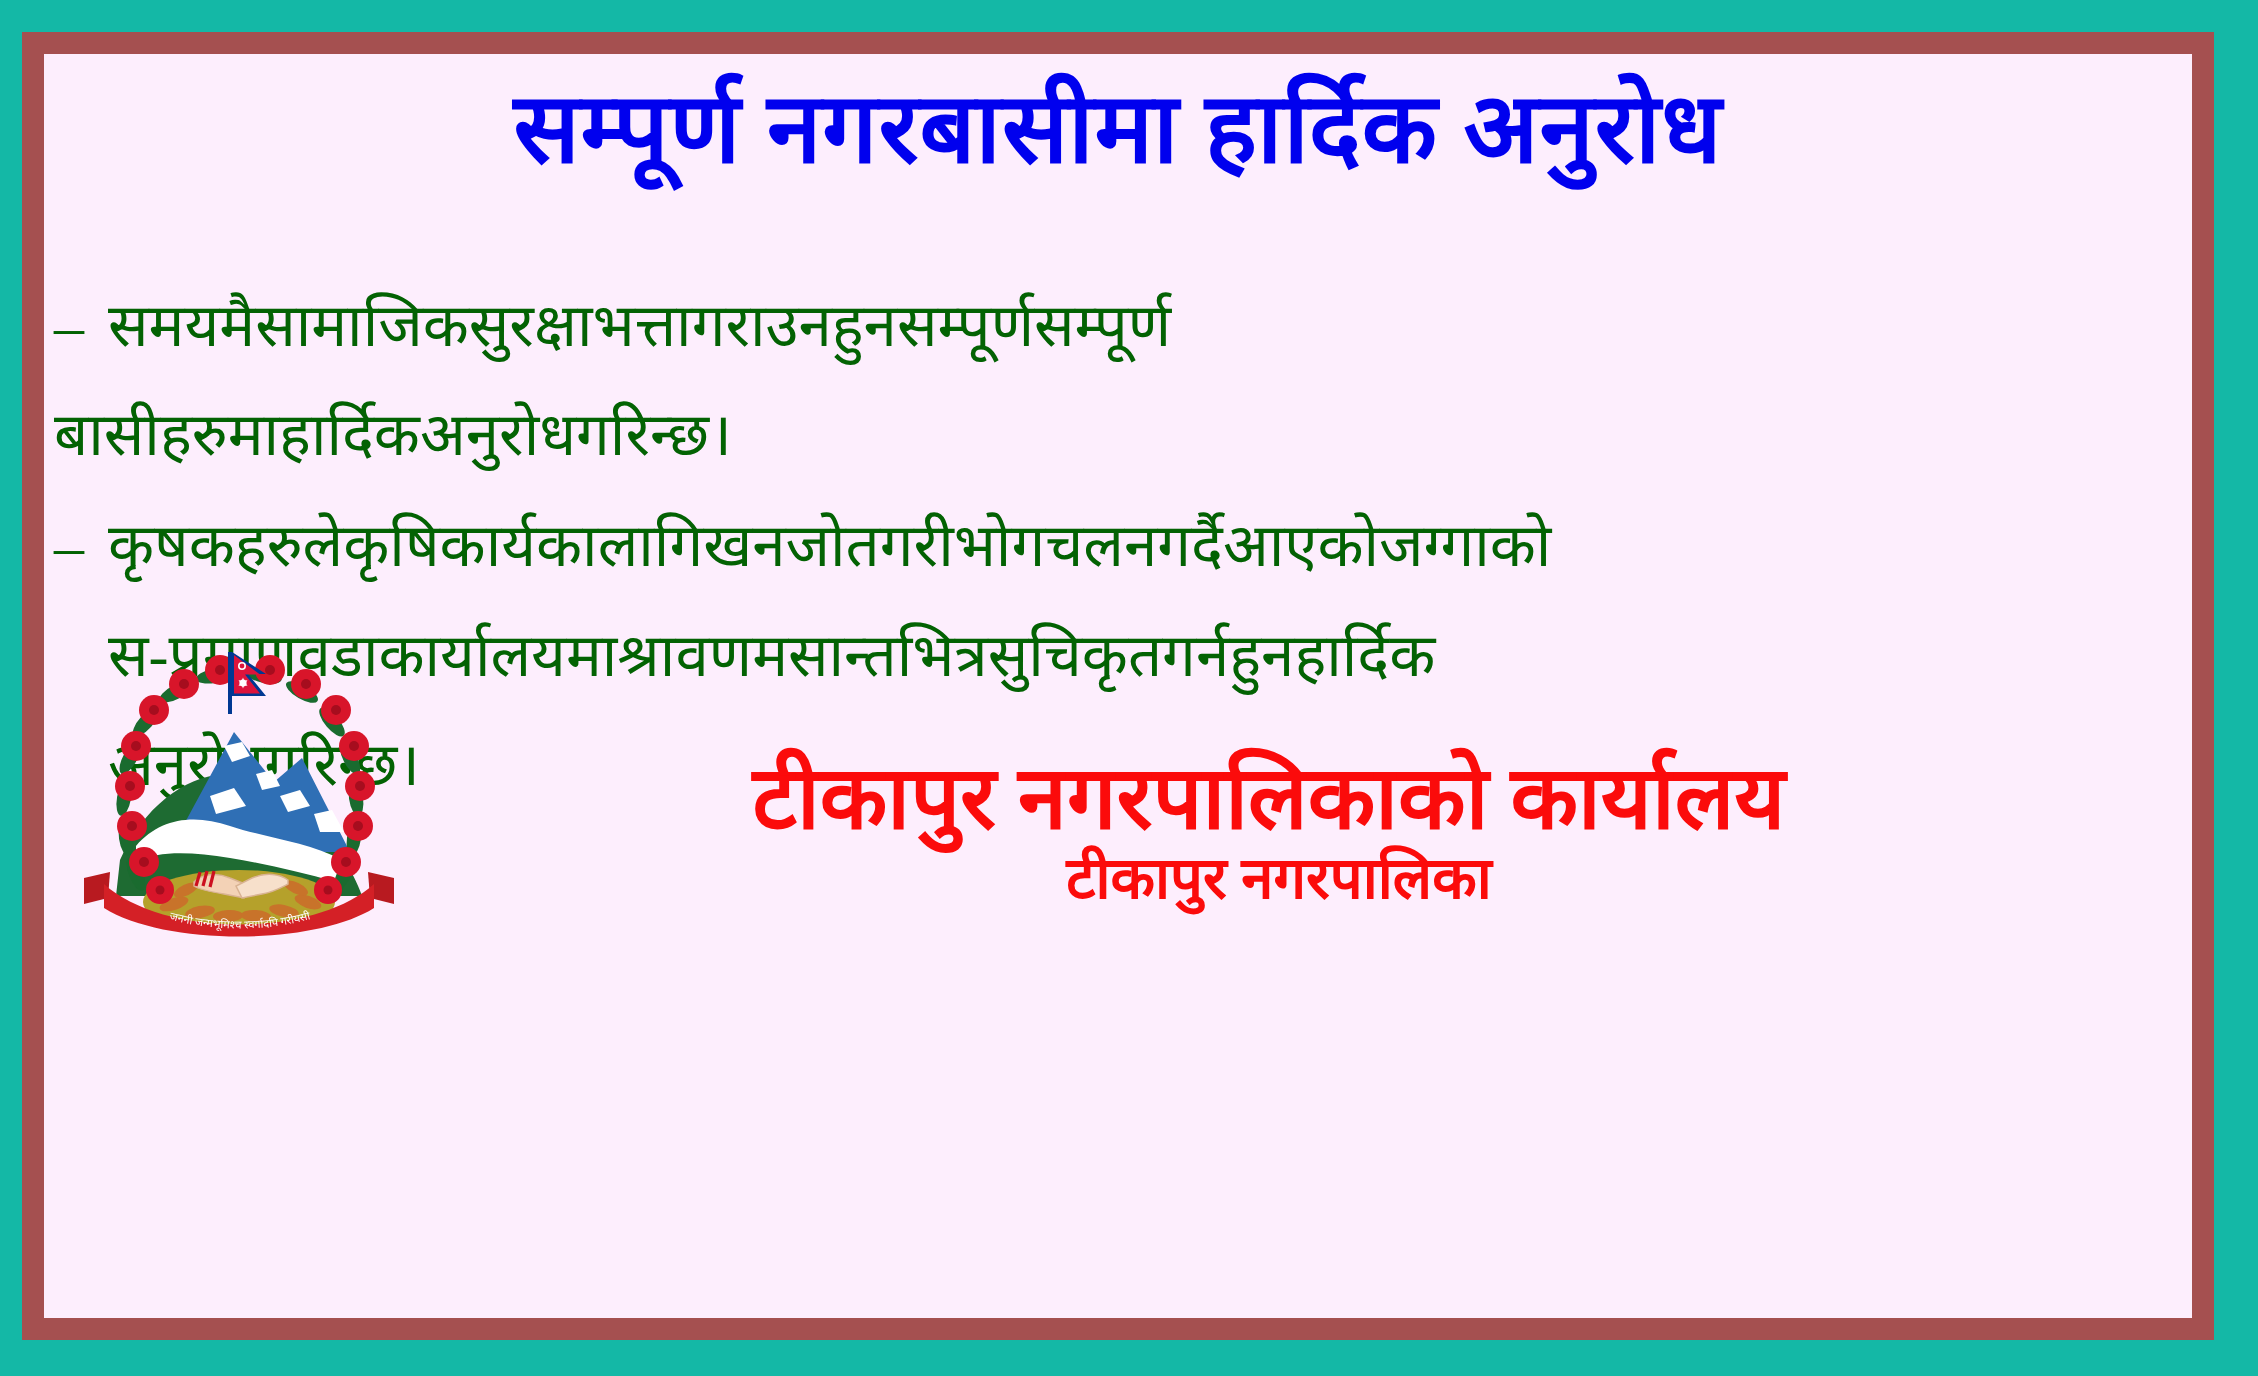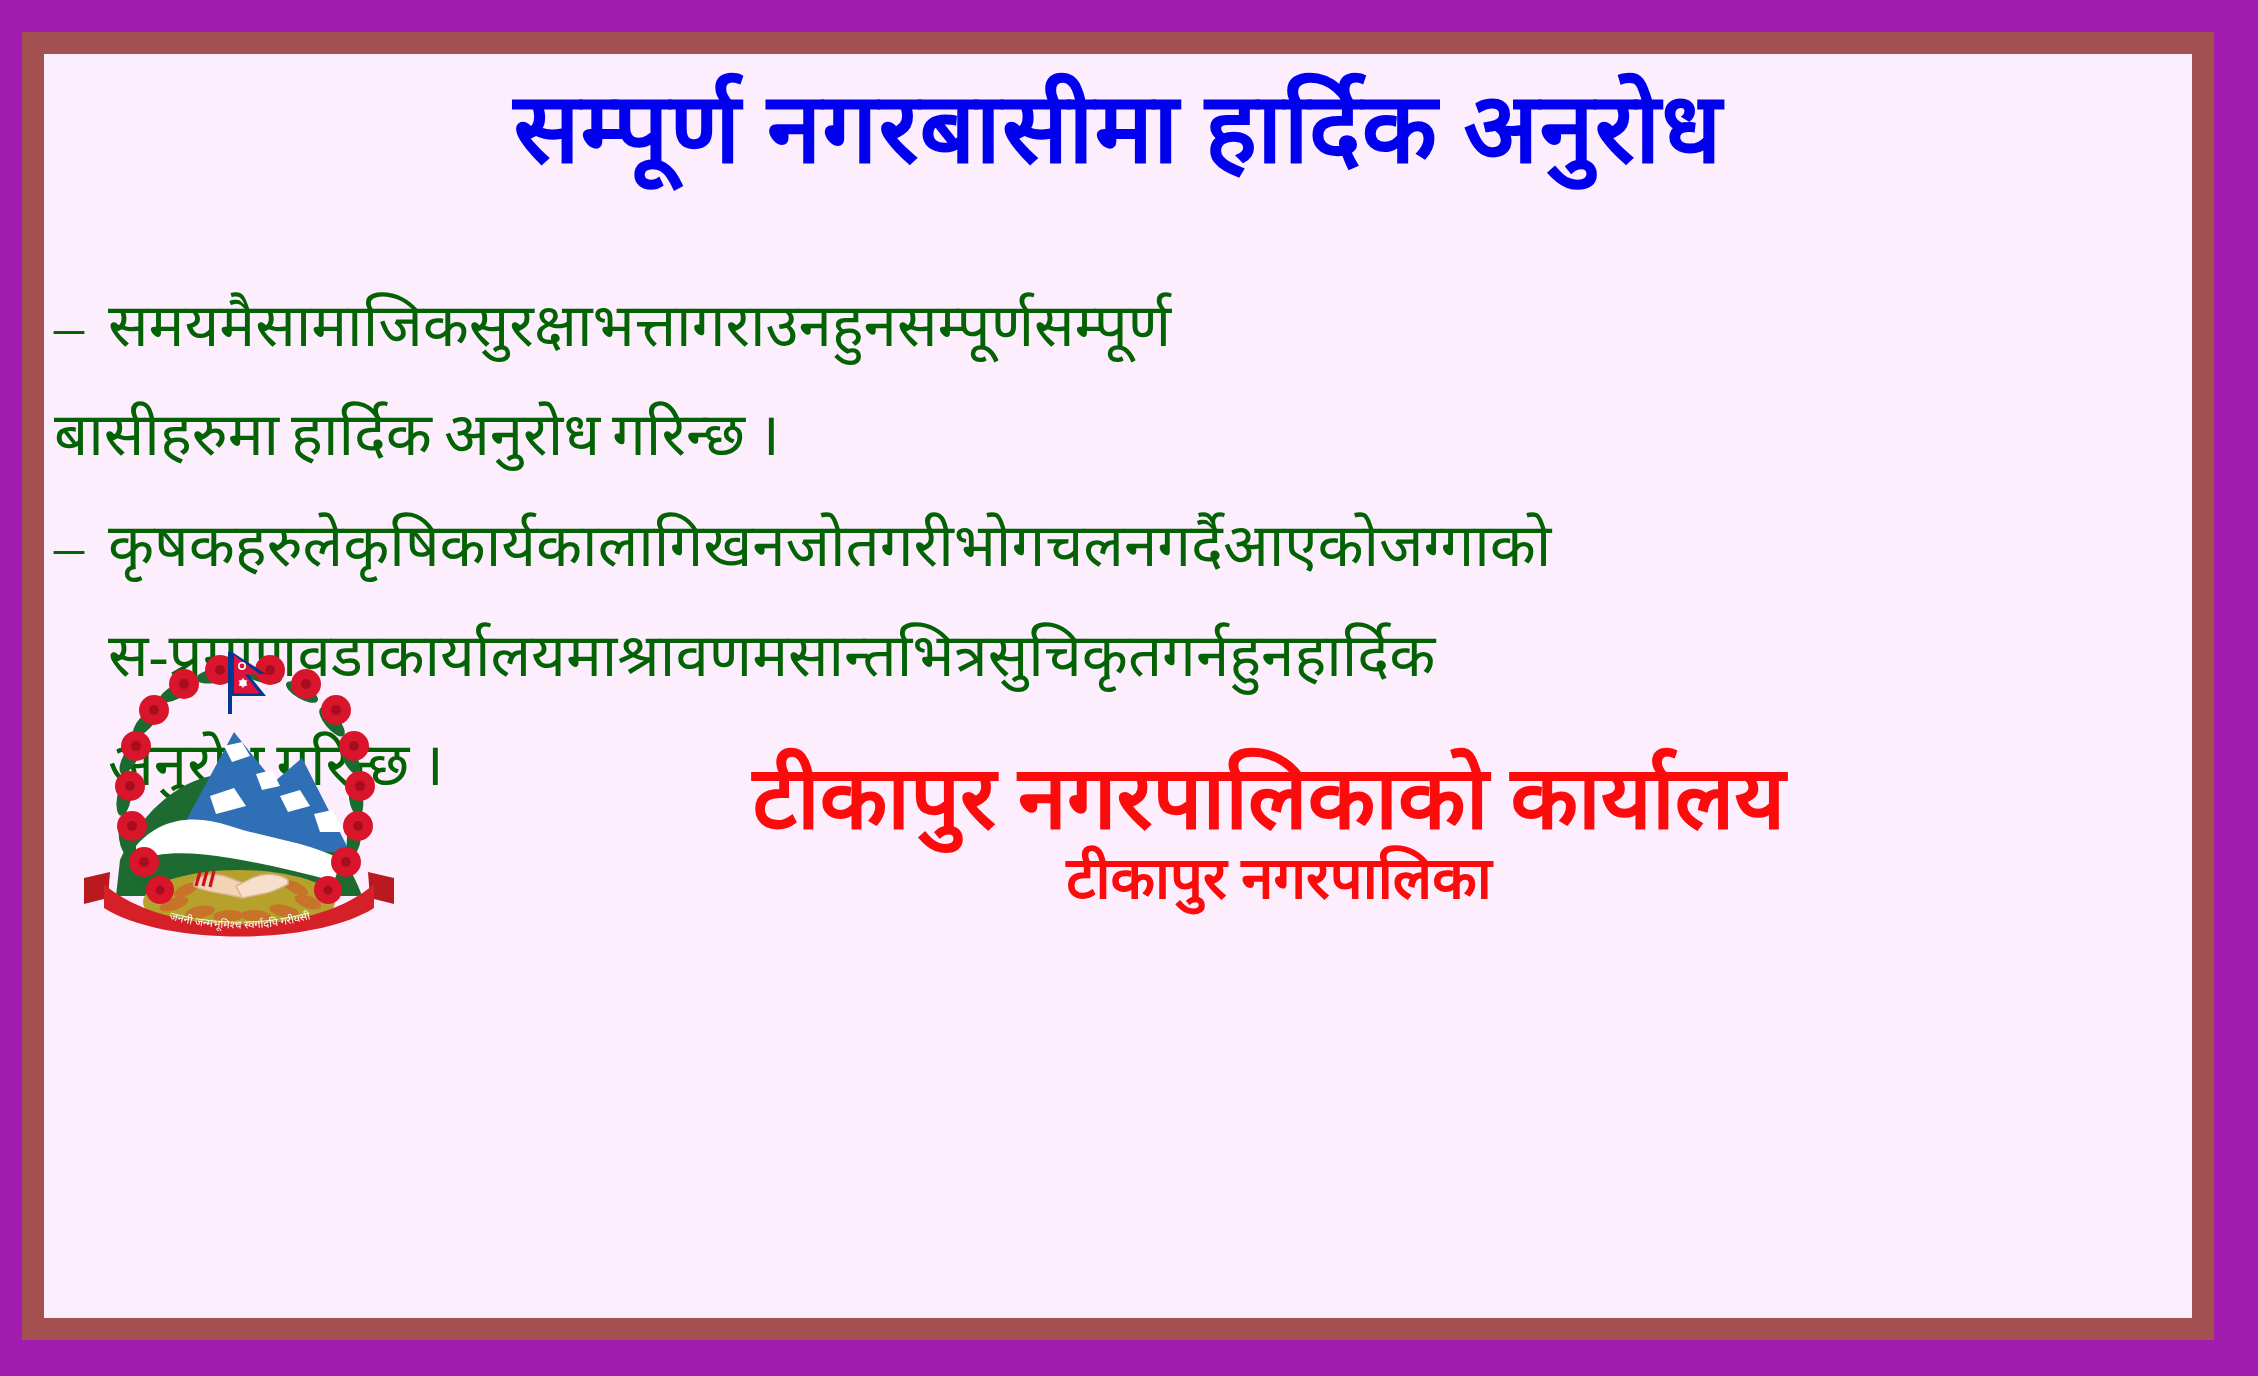--- a/index.html
+++ b/index.html
@@ -11,21 +11,21 @@
     width: 2258px;
     height: 1376px;
     font-family: "Liberation Sans", sans-serif;
     overflow: hidden;
   }
 
   #notice-root {
     position: relative;
     width: 2258px;
     height: 1376px;
-    background: #a21caf;
+    background: #14b8a6;
     box-sizing: border-box;
   }
 
   
   #notice-frame {
     position: absolute;
     left: 22px;
     top: 32px;
     width: 2192px;
     height: 1308px;
@@ -102,21 +102,20 @@
   .line-text {
     flex: 1 1 auto;
     display: flex;
     justify-content: flex-start;
     white-space: nowrap;
   }
 
   .line-text.tight {
     justify-content: flex-start;
     word-spacing: 14px;
-    gap: 12px;
   }
 
   .word {
     display: inline-block;
   }
 
   
   .emblem-wrap {
     position: absolute;
     left: 30px;

